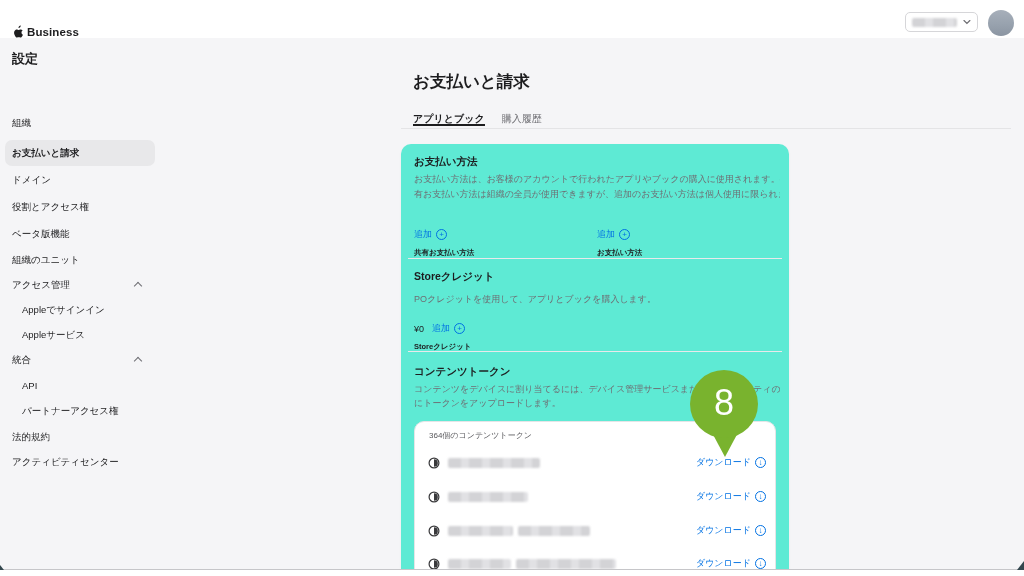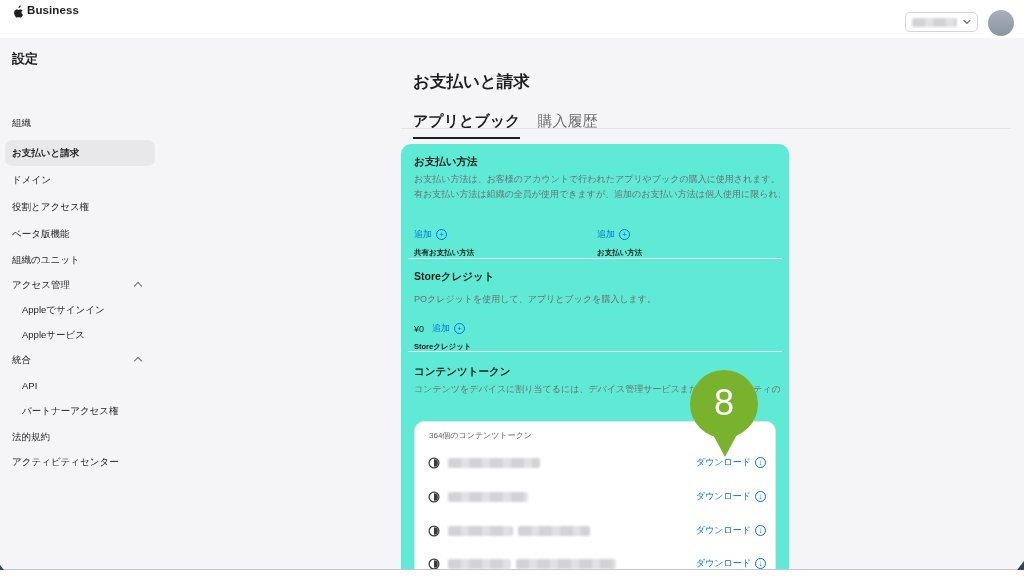--- a/index.html
+++ b/index.html
@@ -8,21 +8,21 @@
     position:relative; width:1024px; height:576px; overflow:hidden;
     background:#fff; font-family:"Liberation Sans", sans-serif;
     color:#1d1d1f;
   }
   .page {
     position:absolute; left:0; top:0; width:1024px; height:570px;
     background:#f5f5f7; border-bottom:1px solid #c6c6c9; overflow:hidden;
   }
   
   .topnav { position:absolute; left:0; top:0; width:1024px; height:38px; background:#ffffff; }
-  .brand { position:absolute; left:13px; top:0; height:38px; display:flex; align-items:flex-start; gap:3px; }
+  .brand { position:absolute; left:13px; top:0; height:38px; display:flex; align-items:flex-end; gap:3px; }
   .brand .apple { width:11px; height:13px; display:block; margin-top:5px; }
   .brand .bname { font-size:11.5px; font-weight:600; letter-spacing:.1px; margin-top:4px; }
   .navitems { position:absolute; left:368px; top:8px; height:26px; display:flex; align-items:center; gap:21px; }
   .navitems a { font-size:9px; color:#1d1d1f; text-decoration:none; cursor:pointer; }
   .account-pill {
     position:absolute; left:905px; top:12px; width:73px; height:20px;
     background:#fff; border:1px solid #d6d6d9; border-radius:5px;
     display:flex; align-items:center; padding:0 6px; cursor:pointer;
   }
   .account-pill .redact { height:9px; width:46px; }
@@ -47,21 +47,21 @@
   .sb-item.indent { padding-left:17px; }
   .sb-item.selected { background:#e8e8ea; font-weight:700; }
   .sb-chev {
     position:absolute; right:14px; top:11px; width:6px; height:6px;
     border-left:1.3px solid #6e6e73; border-top:1.3px solid #6e6e73;
     transform:rotate(45deg);
   }
   
   .page-title { position:absolute; left:413px; top:71px; font-size:16.5px; font-weight:700; }
   .tabs { position:absolute; left:413px; top:112px; display:flex; gap:17px; }
-  .tab { font-size:15px; color:#6e6e73; cursor:pointer; position:relative; padding-bottom:8px; }
+  .tab { font-size:10px; color:#6e6e73; cursor:pointer; position:relative; }
   .tab.active { color:#1d1d1f; font-weight:700; }
   .tab.active::after { content:""; position:absolute; left:0; right:0; bottom:0; height:2px; background:#1d1d1f; }
   .tab-divider { position:absolute; left:401px; top:128px; width:610px; height:1px; background:#e4e4e6; }
 
   .card {
     position:absolute; left:401px; top:144px; width:388px; height:426px;
     background:#5eead4; border-radius:10px 10px 0 0; overflow:hidden;
     box-shadow:0 1px 3px rgba(0,0,0,0.04);
   }
   .sec-heading { position:absolute; left:13px; font-size:10.5px; font-weight:700; color:#1d1d1f; }
@@ -206,20 +206,21 @@
         <span class="amount">¥0</span>
         <span class="add-row" style="position:static">
           <a class="link">追加</a>
           <span class="circle-ic">+</span>
         </span>
       </div>
       <div class="divider" style="top:207px"></div>
 
       <div class="sec-heading" style="top:221px">コンテンツトークン</div>
       <div class="body-line" style="top:239px">コンテンツをデバイスに割り当てるには、デバイス管理サービスまたはサードパーティのサ</div>
+      <div class="body-line" style="top:253px">にトークンをアップロードします。</div>
 
       <div class="inner-card">
         <div class="inner-head">364個のコンテンツトークン</div>
 
         <div class="t-row" style="top:29px">
           <svg class="t-icon" viewBox="0 0 16 16">
               <circle cx="8" cy="8" r="5.6" fill="none" stroke="#3a3a3c" stroke-width="1.4"></circle>
               <path d="M8 3.6 a4.4 4.4 0 0 1 0 8.8 z" fill="#3a3a3c"></path>
             </svg>
           <span class="t-redacts">

